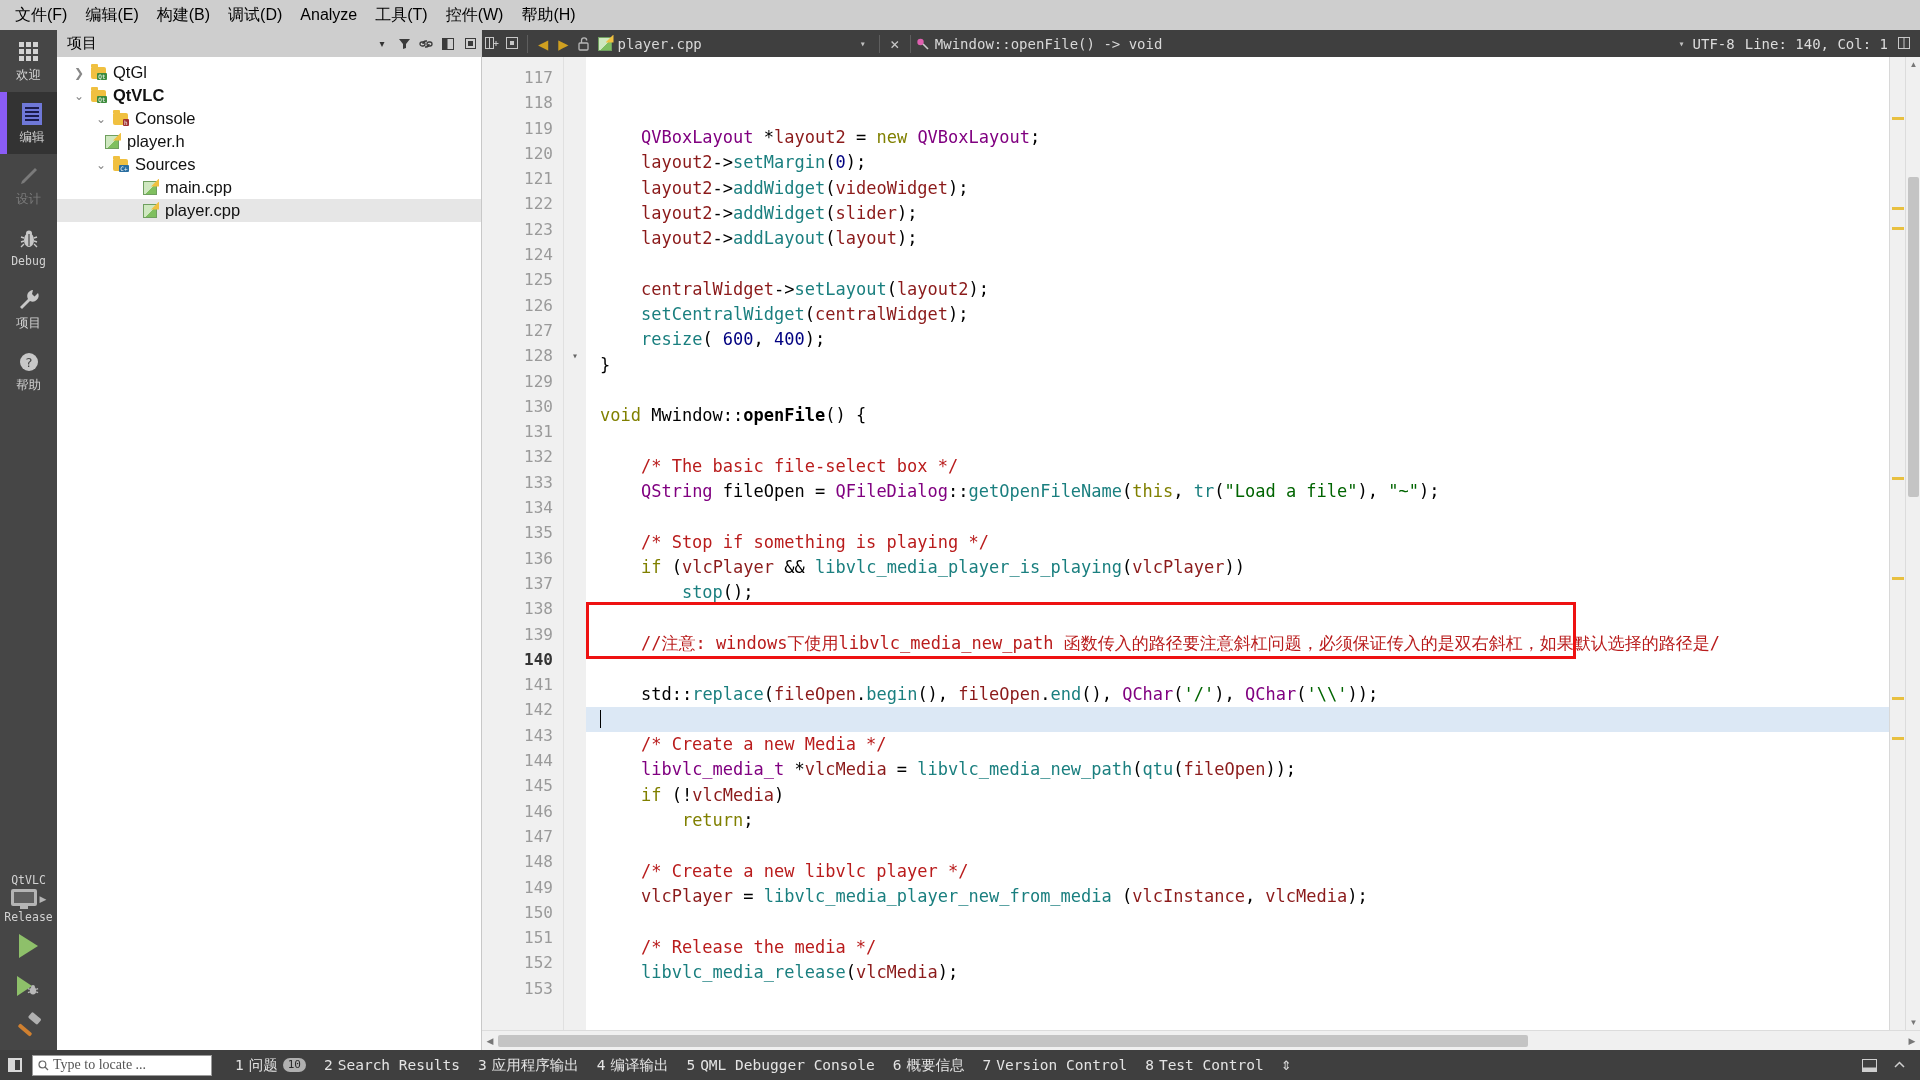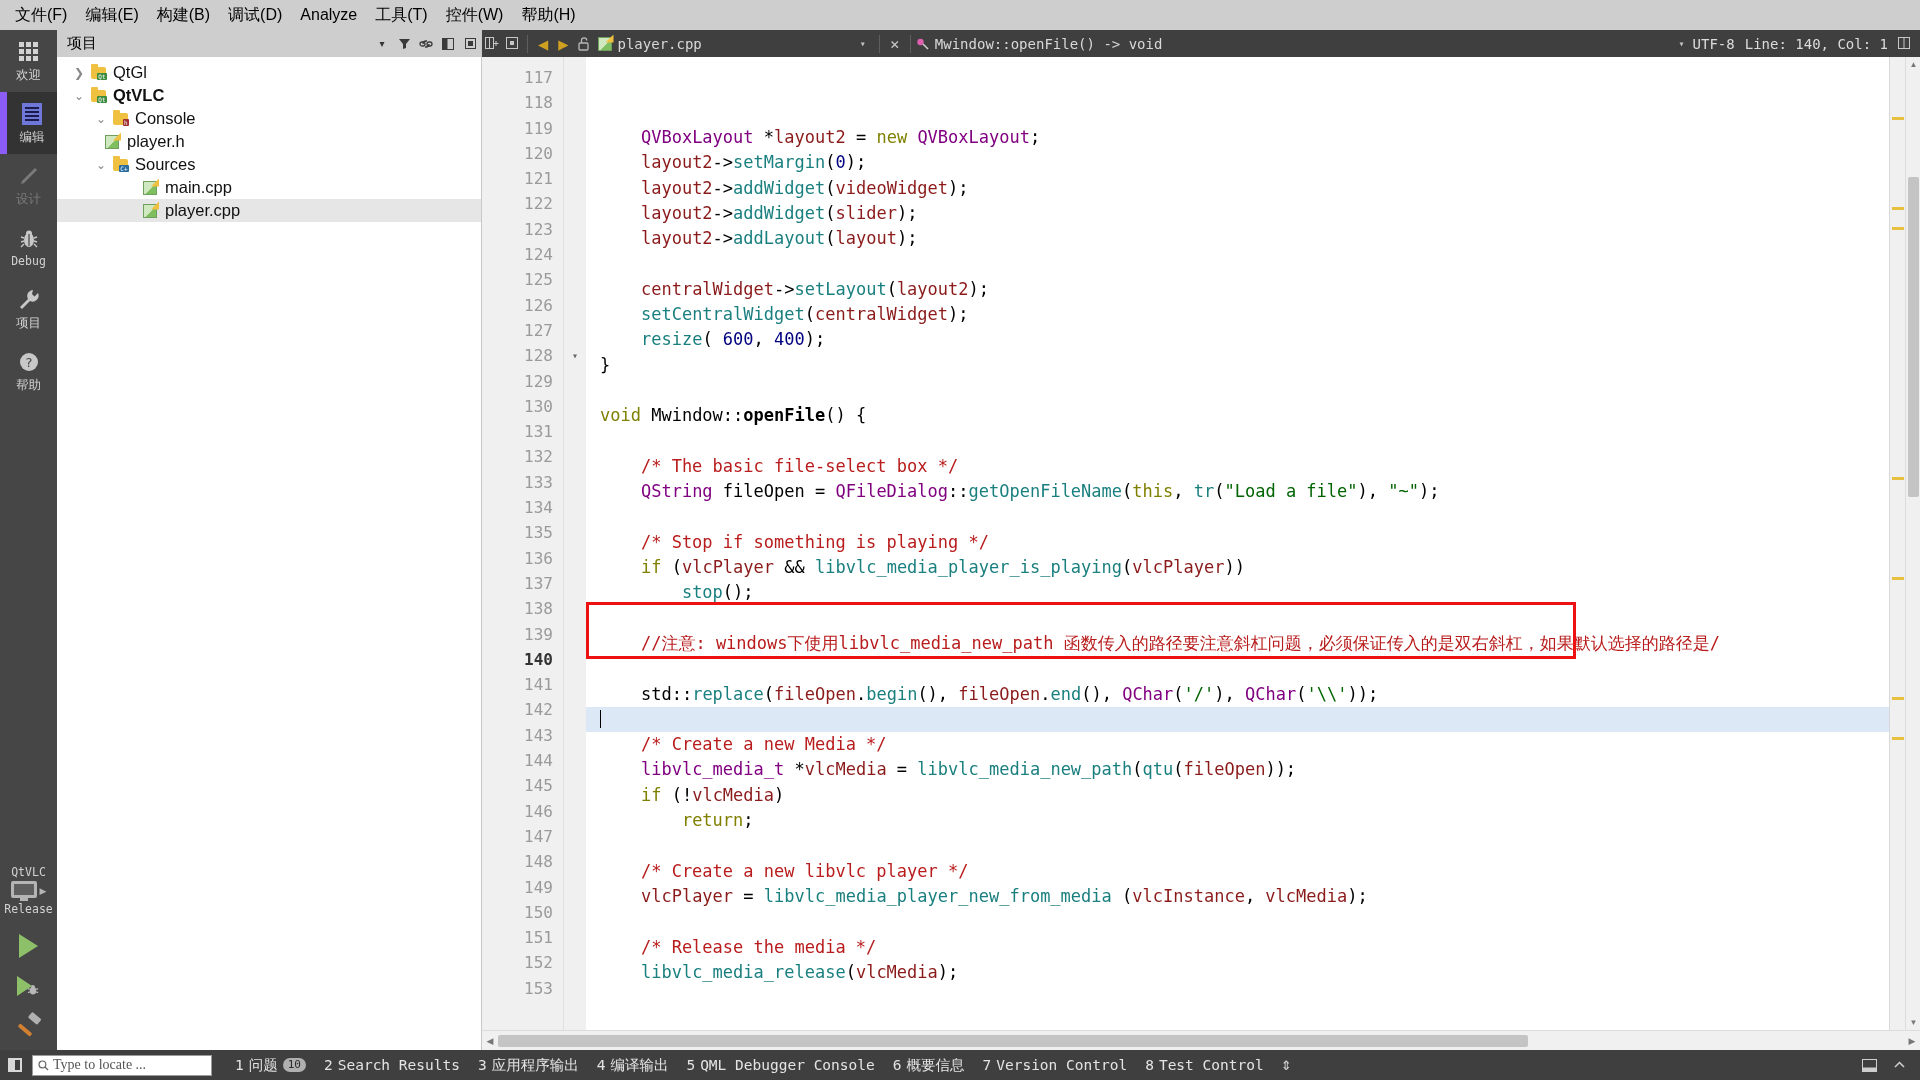--- a/index.html
+++ b/index.html
@@ -57,21 +57,21 @@
   .grid-ico { display: grid; grid-template-columns: repeat(3, 5px); grid-template-rows: repeat(3, 5px); gap: 2px; }
   .grid-ico i { background: #d2d2d2; display: block; }
   .edit-ico { width: 20px; height: 22px; background: #6f78d8; display: flex; flex-direction: column; justify-content: center; gap: 2px; padding: 2px 3px; }
   .edit-ico i { height: 2px; background: #1b1b4b; display: block; }
   .modebar-spacer { flex: 1; }
   .kit {
     width: 57px; display: flex; flex-direction: column; align-items: center;
     padding-bottom: 4px;
   }
   .kit-name { font-family: "DejaVu Sans Mono", monospace; font-size: 11.5px; color: #d2d2d2; margin-bottom: 2px; }
-  .kit-target { font-family: "DejaVu Sans Mono", monospace; font-size: 11.5px; color: #d2d2d2; margin-top: 1px; margin-bottom: 10px; }
+  .kit-target { font-family: "DejaVu Sans Mono", monospace; font-size: 11.5px; color: #d2d2d2; margin-top: 1px; margin-bottom: 2px; }
   .monitor { width: 26px; height: 20px; position: relative; }
   .monitor .scr { width: 26px; height: 17px; border: 3px solid #b4b4b4; background: #5e5e5e; border-radius: 2px; }
   .monitor .stand { width: 8px; height: 3px; background: #b4b4b4; margin: 0 auto; }
   .runrow { display: flex; align-items: center; justify-content: center; height: 40px; width: 57px; }
   .play { width: 0; height: 0; border-left: 19px solid #8ec06a; border-top: 12px solid transparent; border-bottom: 12px solid transparent; }
   .play.sm { border-left-width: 15px; border-top-width: 10px; border-bottom-width: 10px; }
 
   
   .projpanel { width: 425px; background: #ffffff; flex: none; display: flex; flex-direction: column; border-right: 1px solid #c8c8c8; }
   .proj-header { height: 27px; background: #cecece; display: flex; align-items: center; padding-left: 10px; font-size: 15px; color: #000; flex: none; }

